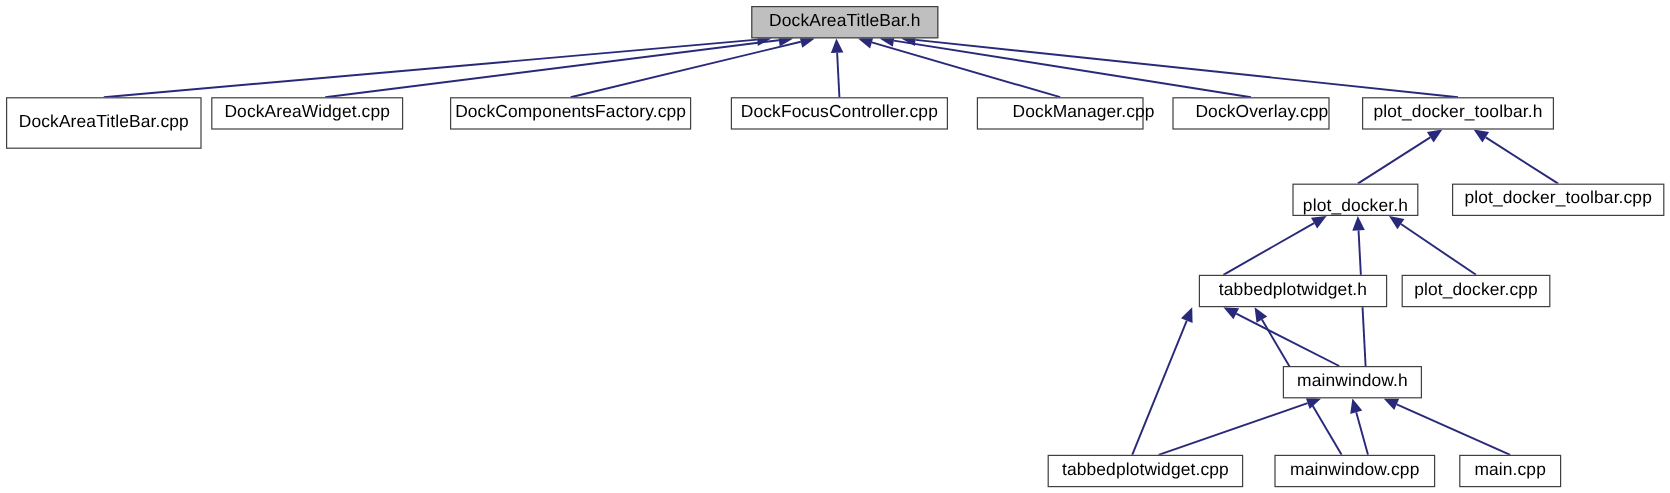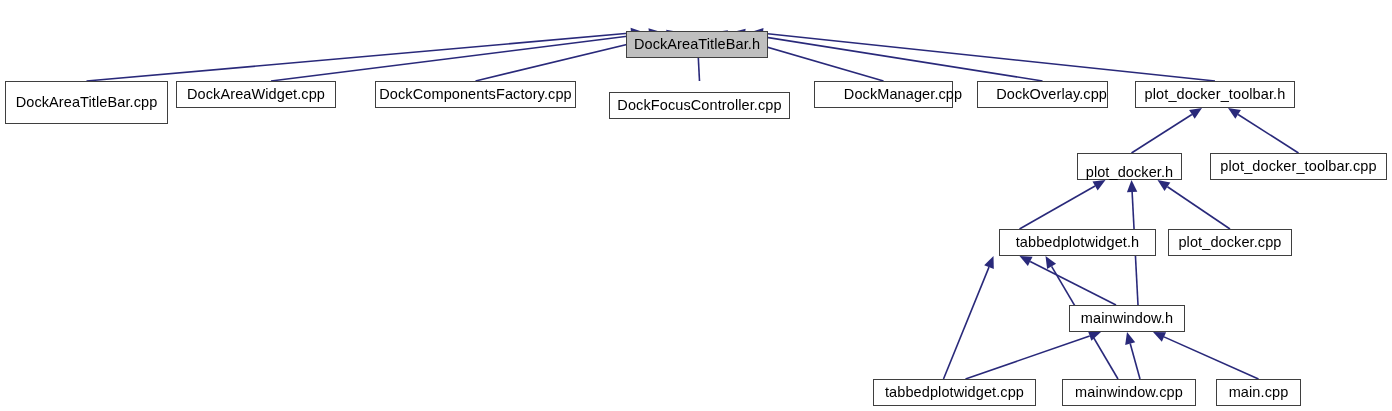--- a/index.html
+++ b/index.html
@@ -120,33 +120,33 @@
       <g>
         <line x1="1140.00" y1="379.00" x2="1130.20" y2="343.57" stroke="#29297a" stroke-width="1.6"></line>
         <polygon points="1127.00,332.00 1135.21,342.18 1125.19,344.95" fill="#29297a"></polygon>
       </g>
       <g>
         <line x1="1258.50" y1="379.00" x2="1163.96" y2="336.88" stroke="#29297a" stroke-width="1.6"></line>
         <polygon points="1153.00,332.00 1166.08,332.13 1161.85,341.63" fill="#29297a"></polygon>
       </g>
     </svg>
   <div id="node-layer">
-      <div class="node-box root" style="left: 626px; top: 5px; width: 142px; height: 27px; margin-top: 26px;">
+      <div class="node-box root" style="left: 626px; top: 5px; width: 156px; height: 27px;">
         <span class="node-label">DockAreaTitleBar.h</span>
       </div>
       <div class="node-box" style="left: 5px; top: 81px; width: 163px; height: 43px;">
         <span class="node-label">DockAreaTitleBar.cpp</span>
       </div>
       <div class="node-box" style="left: 176px; top: 81px; width: 160px; height: 27px;">
         <span class="node-label">DockAreaWidget.cpp</span>
       </div>
       <div class="node-box" style="left: 375px; top: 81px; width: 201px; height: 27px;">
         <span class="node-label">DockComponentsFactory.cpp</span>
       </div>
-      <div class="node-box" style="left: 609px; top: 81px; width: 181px; height: 27px; margin-top: 11px;">
+      <div class="node-box" style="left: 609px; top: 81px; width: 181px; height: 27px;">
         <span class="node-label">DockFocusController.cpp</span>
       </div>
       <div class="node-box" style="left: 814px; top: 81px; width: 139px; height: 27px; padding-left: 39px;">
         <span class="node-label">DockManager.cpp</span>
       </div>
       <div class="node-box" style="left: 977px; top: 81px; width: 131px; height: 27px; justify-content: flex-end;">
         <span class="node-label">DockOverlay.cpp</span>
       </div>
       <div class="node-box" style="left: 1135px; top: 81px; width: 160px; height: 27px; text-align: center;">
         <span class="node-label">plot_docker_toolbar.h</span>

